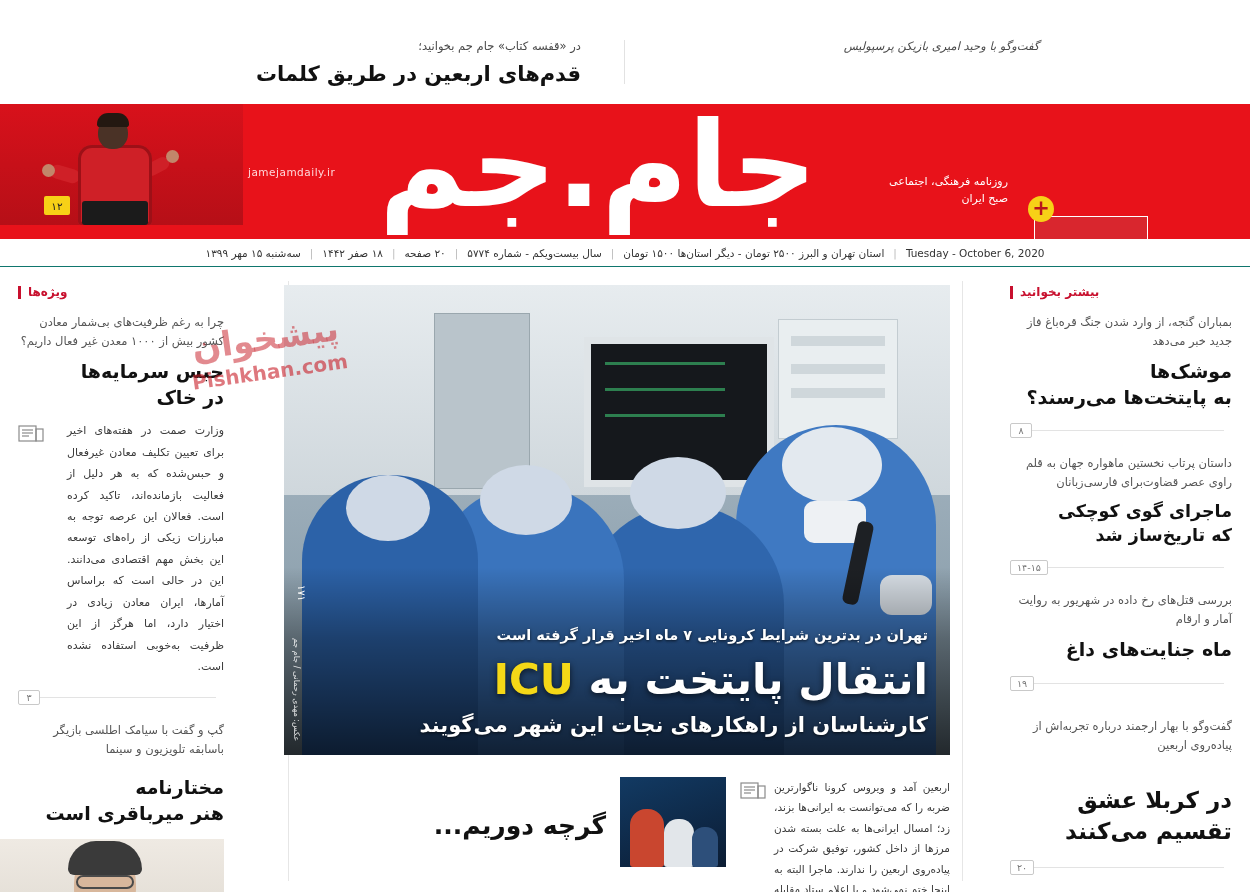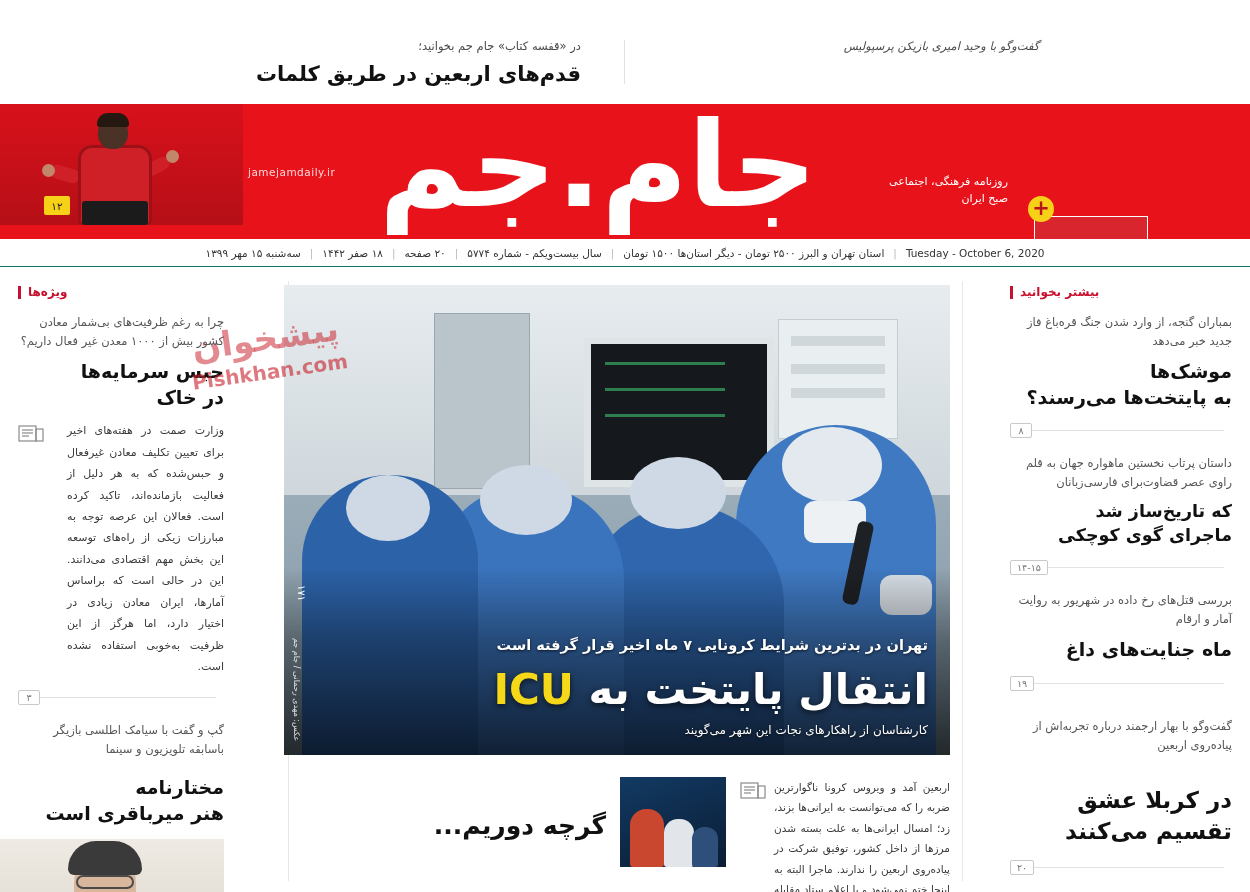--- a/index.html
+++ b/index.html
@@ -207,21 +207,21 @@
   .lead-text .over {
     font-size: 14.5px; font-weight: bold; margin-bottom: 9px; line-height: 1.5;
     text-shadow: 0 1px 3px rgba(0,0,0,.7);
   }
   .lead-text .main {
     font-size: 42px; font-weight: bold; line-height: 1.12; margin-bottom: 10px;
     text-shadow: 0 2px 6px rgba(0,0,0,.65);
   }
   .lead-text .main .icu { color: #f5d817; }
   .lead-text .sub {
-    font-size: 12px; font-weight: normal; text-shadow: 0 1px 3px rgba(0,0,0,.7);
+    font-size: 21px; font-weight: bold; text-shadow: 0 1px 3px rgba(0,0,0,.7);
   }
   .lead-credit {
     position: absolute; bottom: 14px; left: 8px; writing-mode: vertical-rl;
     font-size: 8px; color: rgba(255,255,255,.85); letter-spacing: .5px;
   }
   .lead-pg {
     position: absolute; top: 300px; left: 12px; writing-mode: vertical-rl;
     font-size: 10px; color: #fff;
   }
 
@@ -458,22 +458,22 @@
         <div class="title">موشک‌ها</div>
         <div class="title">به پایتخت‌ها می‌رسند؟</div>
       </div>
       <div class="brief-foot">
         <span class="pg">۸</span>
         <span class="rule"></span>
       </div>
 
       <div class="brief">
         <div class="kicker">داستان پرتاب نخستین ماهواره جهان به قلم راوی عصر قضاوت‌برای فارسی‌زبانان</div>
+        <div class="title sm">ماجرای گوی کوچکی</div>
         <div class="title sm">که تاریخ‌ساز شد</div>
-        <div class="title sm">ماجرای گوی کوچکی</div>
       </div>
       <div class="brief-foot">
         <span class="pg">۱۴-۱۵</span>
         <span class="rule"></span>
       </div>
 
       <div class="brief">
         <div class="kicker">بررسی قتل‌های رخ داده در شهریور به روایت آمار و ارقام</div>
         <div class="title">ماه جنایت‌های داغ</div>
       </div>

